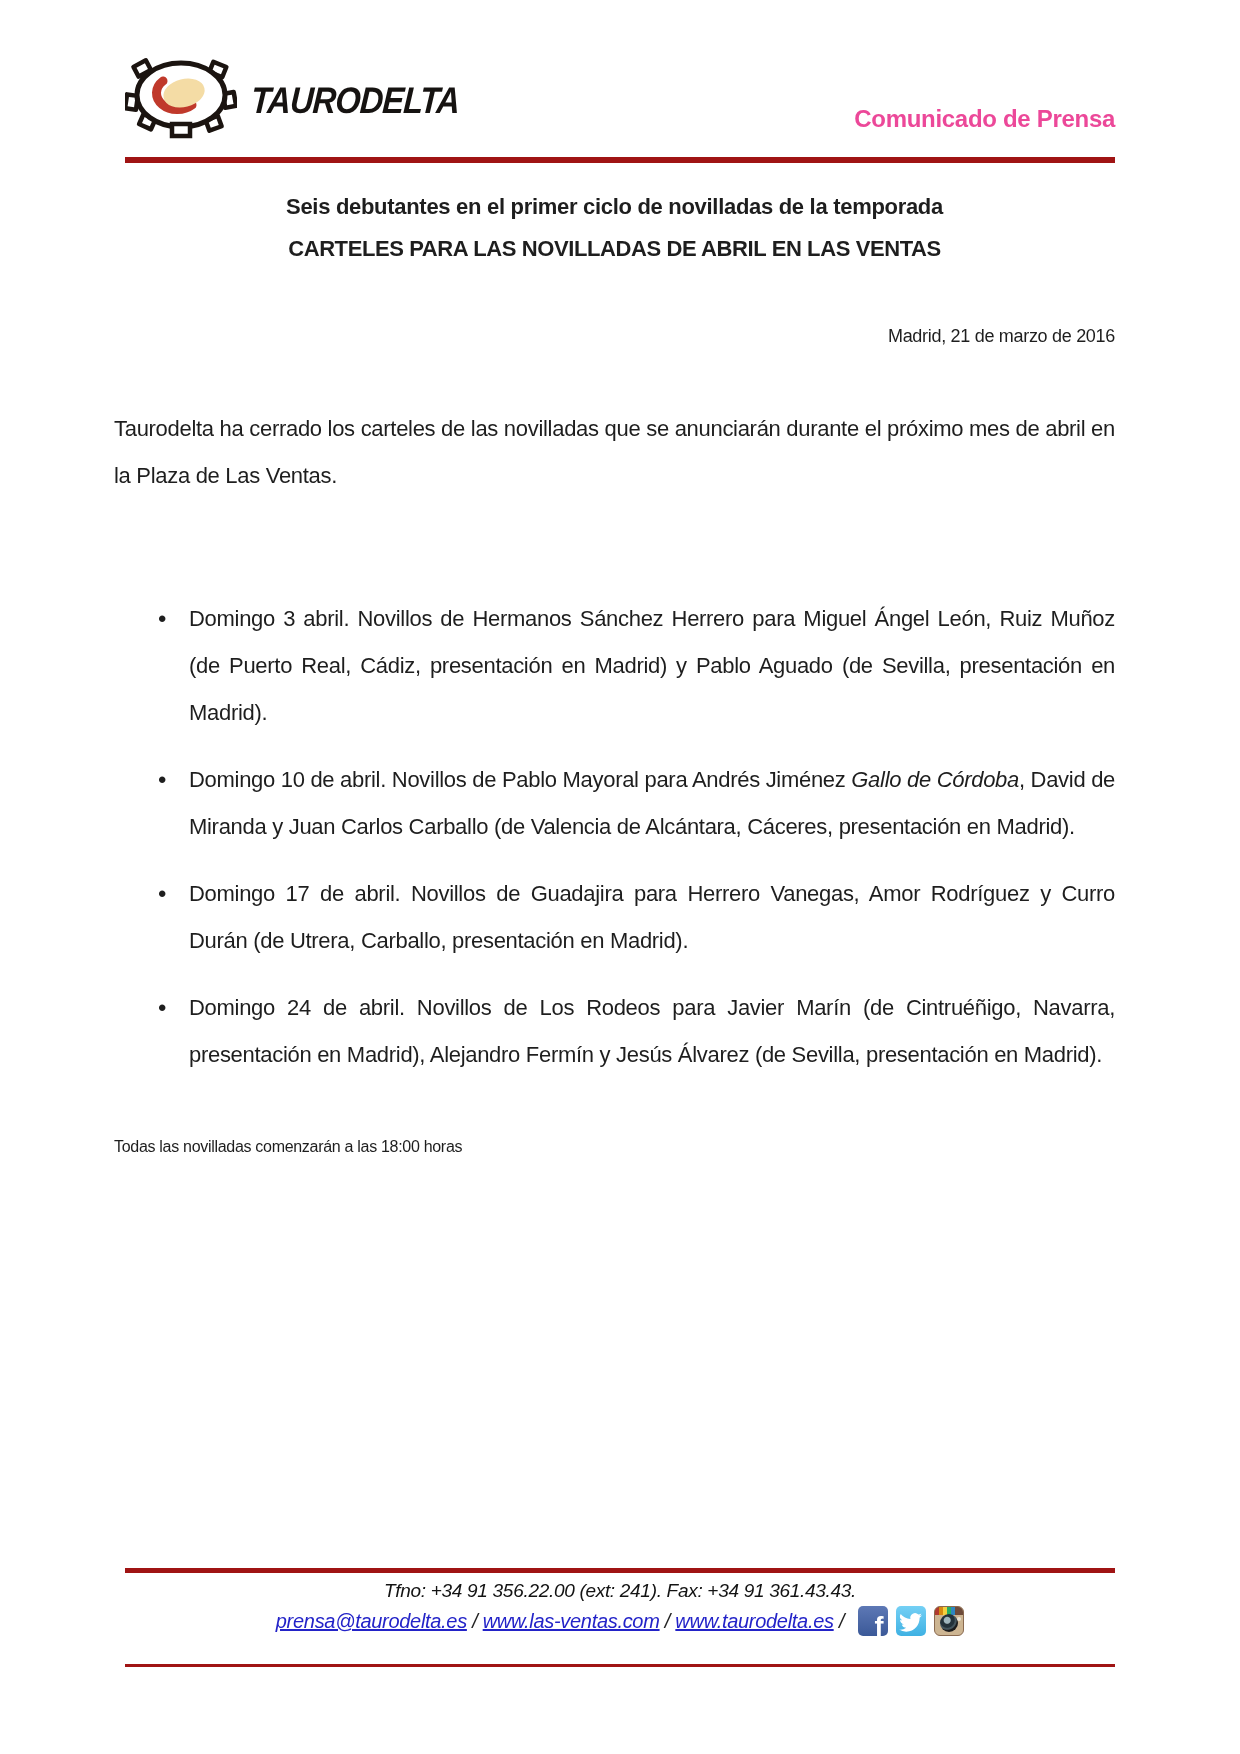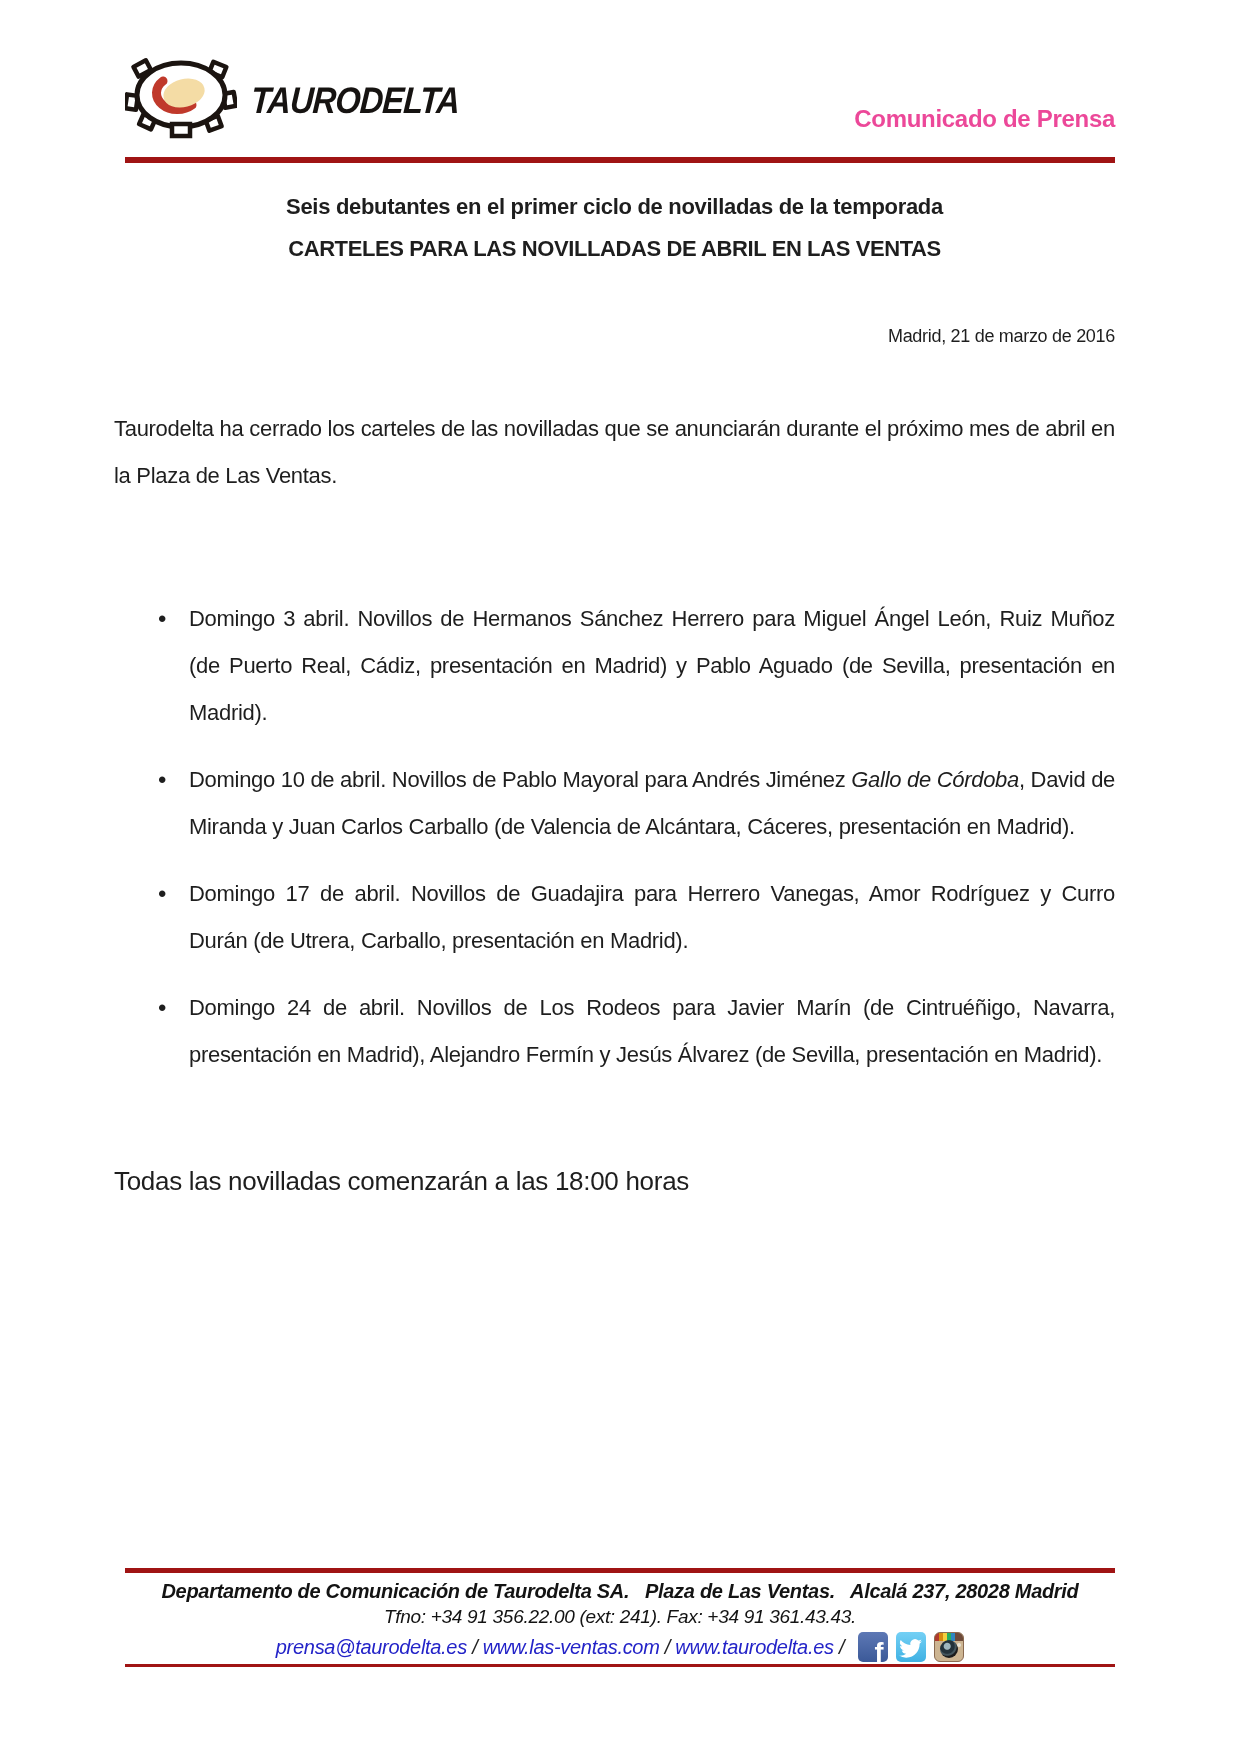--- a/index.html
+++ b/index.html
@@ -38,32 +38,32 @@
   .events{list-style:none;margin:96px 0 0 0;padding:0;}
   .events li{
     position:relative;padding-left:75px;margin:0 0 20px 0;
     line-height:47px;text-align:justify;
   }
   .events li::before{
     content:"\2022";position:absolute;left:44px;top:0;font-size:24px;
   }
   .b{font-weight:normal;}
   .i{font-style:italic;}
-  .closing{margin-top:88px;font-size:26px;}
+  .closing{margin-top:60px;font-size:16px;}
   
   .footer-rule-top{position:absolute;top:1568px;left:125px;right:125px;height:5px;background:#a01414;}
   .footer-rule-bottom{position:absolute;top:1664px;left:125px;right:125px;height:3px;background:#a01414;}
   .footer{
     position:absolute;top:1578px;left:125px;right:125px;text-align:center;
     font-style:italic;letter-spacing:-.3px;color:#131313;
   }
   .footer-line1{font-weight:bold;font-size:20px;line-height:26px;white-space:pre-wrap;}
   .footer-line2{font-size:19px;line-height:25px;}
   .footer-links{font-size:20px;line-height:32px;display:flex;justify-content:center;align-items:center;gap:8px;margin-top:2px;}
-  .flink{color:#2323c8;font-style:italic;cursor:pointer;}
+  .flink{color:#2323c8;text-decoration:underline;font-style:italic;cursor:pointer;}
   .fsep{color:#222;font-style:italic;}
   .social{display:inline-flex;gap:8px;align-items:center;margin-left:6px;}
   .sicon{width:30px;height:30px;display:inline-block;}
   
   .fb{border-radius:5px;background:linear-gradient(#5d78b5,#3b5998);position:relative;}
   .fb span{
     position:absolute;right:5px;bottom:-7px;color:#fff;font-weight:bold;font-style:normal;
     font-size:27px;font-family:"Liberation Sans",sans-serif;
   }
   
@@ -114,21 +114,20 @@
         <li><span class="b">Domingo 3 abril</span><span>. Novillos de </span><span class="b">Hermanos Sánchez Herrero</span><span> para </span><span class="b">Miguel Ángel León</span><span>, </span><span class="b">Ruiz Muñoz</span><span> (de Puerto Real, Cádiz, presentación en Madrid) y </span><span class="b">Pablo Aguado</span><span> (de Sevilla, presentación en Madrid).</span></li>
         <li><span class="b">Domingo 10 de abril</span><span>. Novillos de </span><span class="b">Pablo Mayoral</span><span> para </span><span class="b">Andrés Jiménez </span><span class="b i">Gallo de Córdoba</span><span>, </span><span class="b">David de Miranda</span><span> y </span><span class="b">Juan Carlos Carballo</span><span> (de Valencia de Alcántara, Cáceres, presentación en Madrid).</span></li>
         <li><span class="b">Domingo 17 de abril</span><span>. Novillos de </span><span class="b">Guadajira</span><span> para </span><span class="b">Herrero Vanegas</span><span>, </span><span class="b">Amor Rodríguez</span><span> y </span><span class="b">Curro Durán</span><span> (de Utrera, Carballo, presentación en Madrid).</span></li>
         <li><span class="b">Domingo 24 de abril</span><span>. Novillos de </span><span class="b">Los Rodeos</span><span> para </span><span class="b">Javier Marín</span><span> (de Cintruéñigo, Navarra, presentación en Madrid), </span><span class="b">Alejandro Fermín</span><span> y </span><span class="b">Jesús Álvarez</span><span> (de Sevilla, presentación en Madrid</span><span class="b">).</span></li>
       </ul>
     <p class="closing">Todas las novilladas comenzarán a las 18:00 horas</p>
   </div>
 
   <div class="footer-rule-top"></div>
   <div class="footer">
-    <div class="footer-line1">Departamento de Comunicación de Taurodelta SA.   Plaza de Las Ventas.   Alcalá 237, 28028 Madrid</div>
     <div class="footer-line2">Tfno: +34 91 356.22.00 (ext: 241). Fax: +34 91 361.43.43.</div>
     <div class="footer-links">
       <span id="links-slot"><a class="flink">prensa@taurodelta.es</a><span class="fsep"> / </span><a class="flink">www.las-ventas.com</a><span class="fsep"> / </span><a class="flink">www.taurodelta.es</a><span class="fsep"> / </span></span>
       <span class="social">
         <span class="sicon fb">
             <span>f</span>
           </span>
         <span class="sicon tw">
           <svg width="30" height="30" viewBox="0 0 30 30" aria-hidden="true">
             <path fill="#ffffff" d="M26 9.2c-.8.4-1.7.6-2.6.8.9-.6 1.6-1.5 2-2.5-.9.5-1.9.9-3 1.1a4.7 4.7 0 0 0-8 4.3 13.3 13.3 0 0 1-9.7-4.9 4.7 4.7 0 0 0 1.5 6.3c-.8 0-1.5-.2-2.1-.6v.1c0 2.3 1.6 4.2 3.8 4.6-.7.2-1.4.2-2.1.1a4.7 4.7 0 0 0 4.4 3.2A9.4 9.4 0 0 1 3 23.6a13.2 13.2 0 0 0 7.2 2.1c8.7 0 13.4-7.2 13.4-13.4v-.6c.9-.7 1.7-1.5 2.4-2.5z"></path>

